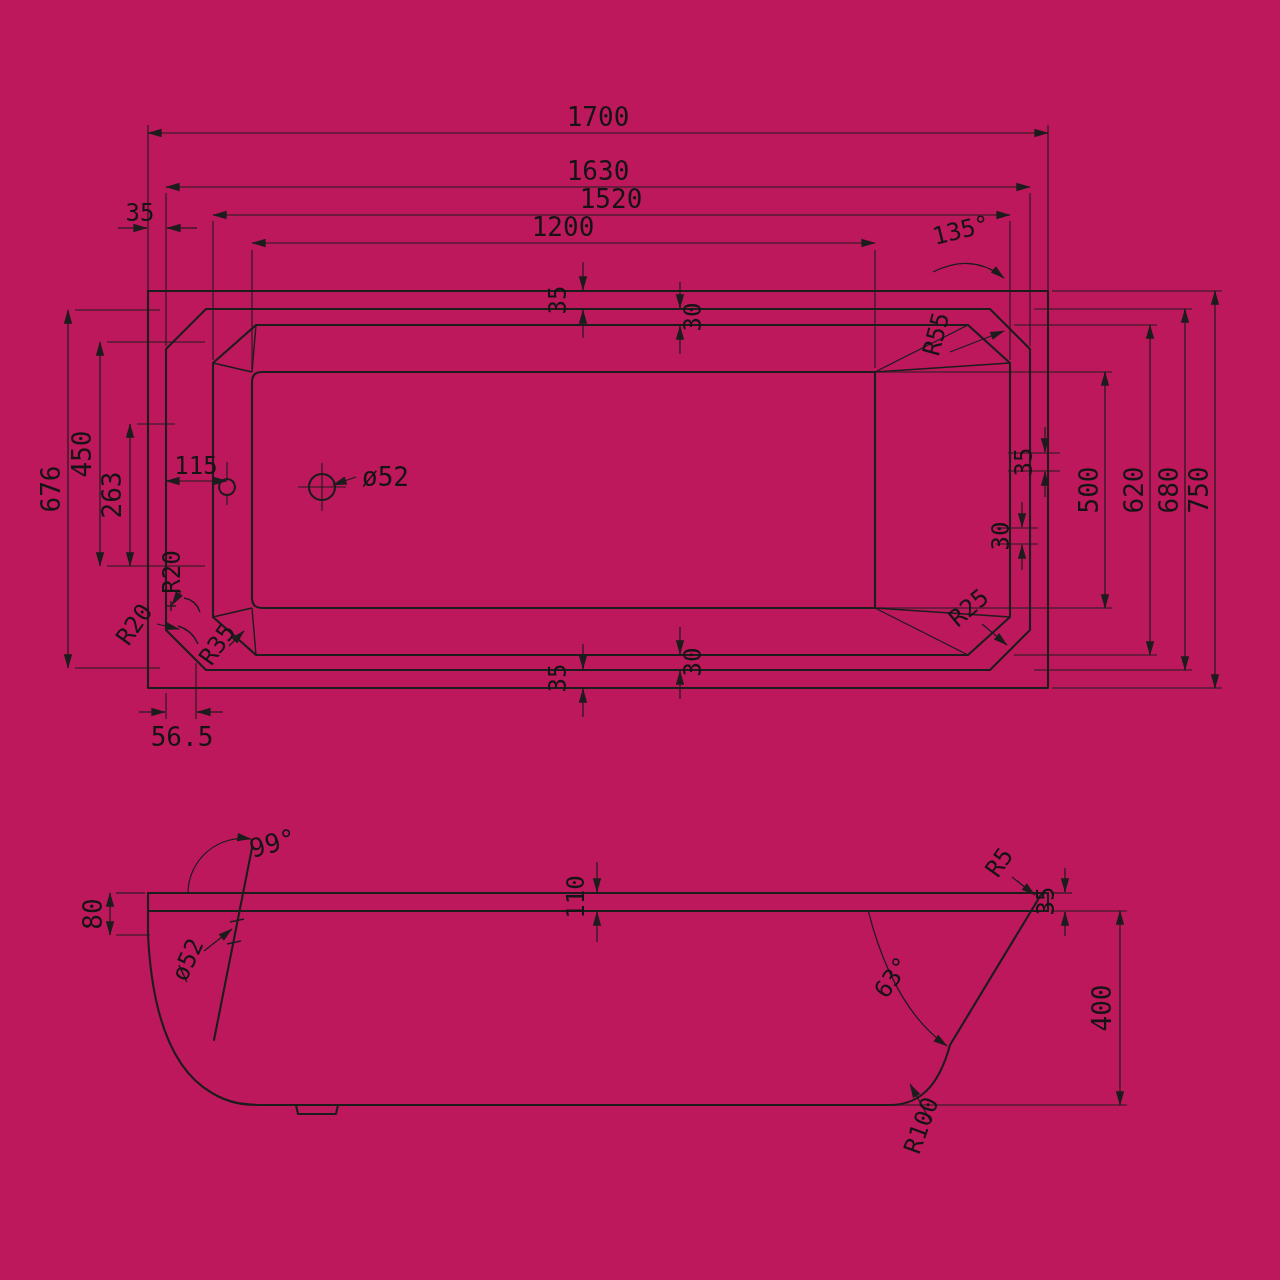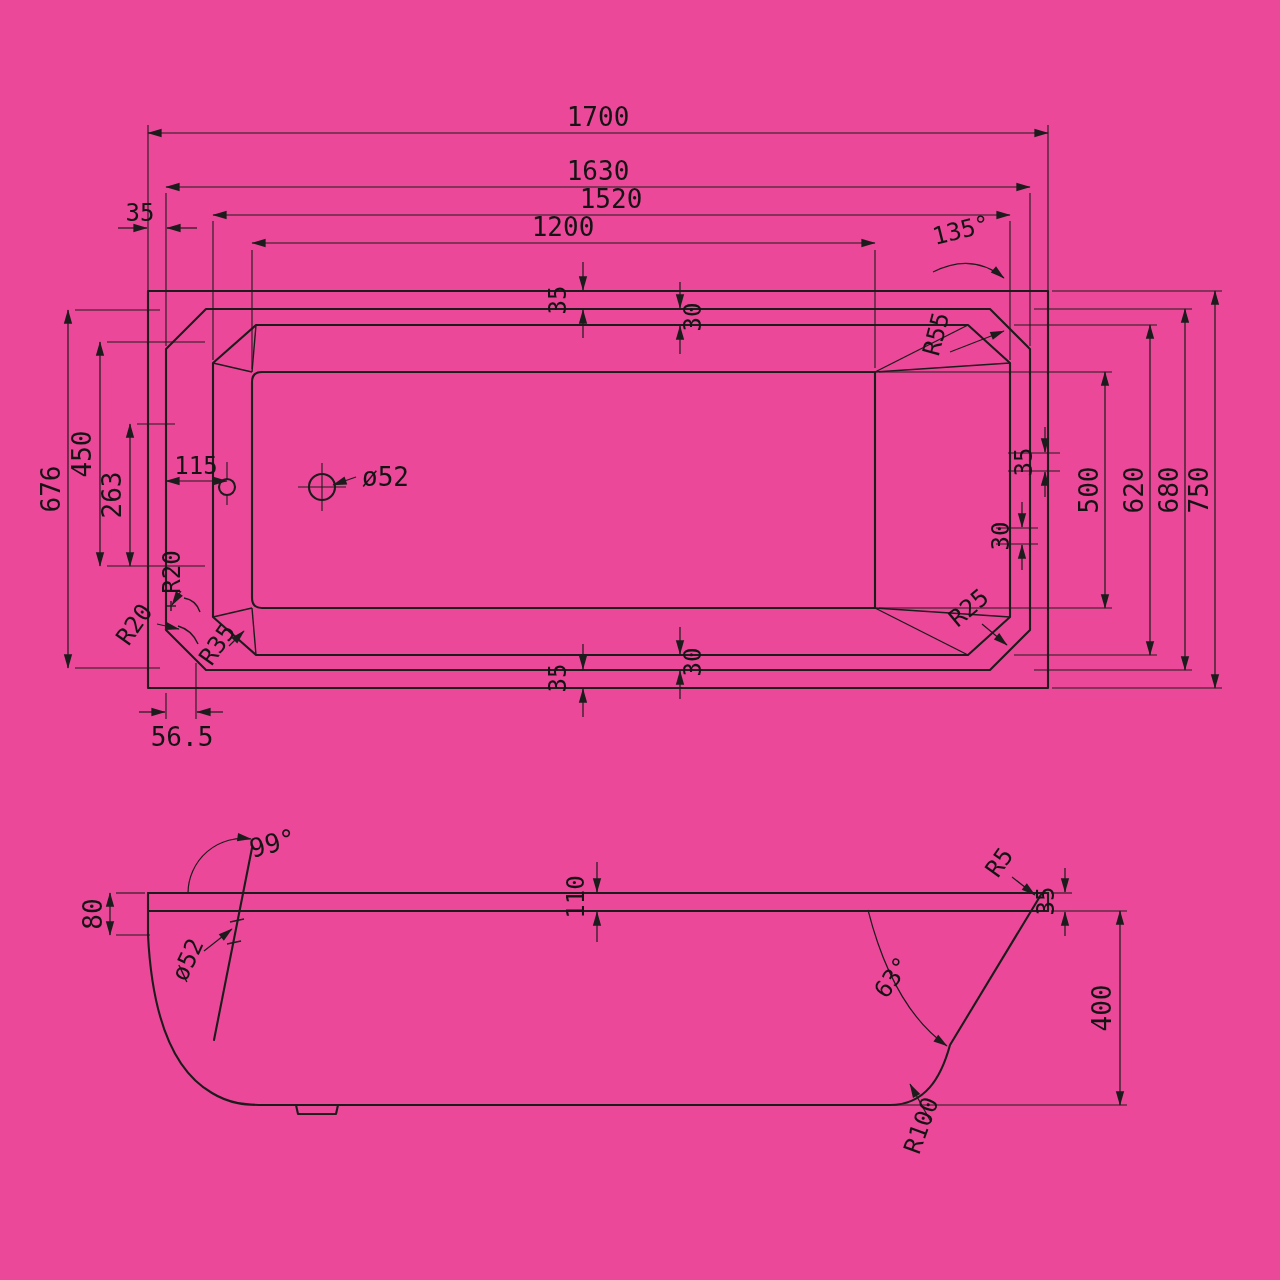--- a/index.html
+++ b/index.html
@@ -1,16 +1,16 @@
 <!DOCTYPE html>
 <html><head>
 <meta charset="utf-8">
 <style>
   html,body{margin:0;padding:0;background:#ffffff;}
-  .canvas{position:relative;width:1280px;height:1280px;background:#ec4899;overflow:hidden;}
+  .canvas{position:relative;width:1280px;height:1280px;background:#be185d;overflow:hidden;}
   svg{display:block;}
   .obj{stroke:#1c1c1c;stroke-width:2.1;fill:none;stroke-linecap:round;stroke-linejoin:round;}
   .thin{stroke:#1c1c1c;stroke-width:1.4;fill:none;}
   .ext{stroke:#1c1c1c;stroke-width:1.1;fill:none;}
   .dim{stroke:#1c1c1c;stroke-width:1.2;fill:none;}
   .dim-text{font-family:"DejaVu Sans Mono","Liberation Mono",monospace;font-size:24px;fill:#141414;}
   .dim-text.big{font-size:26px;}
 </style>
 </head>
 <body>

